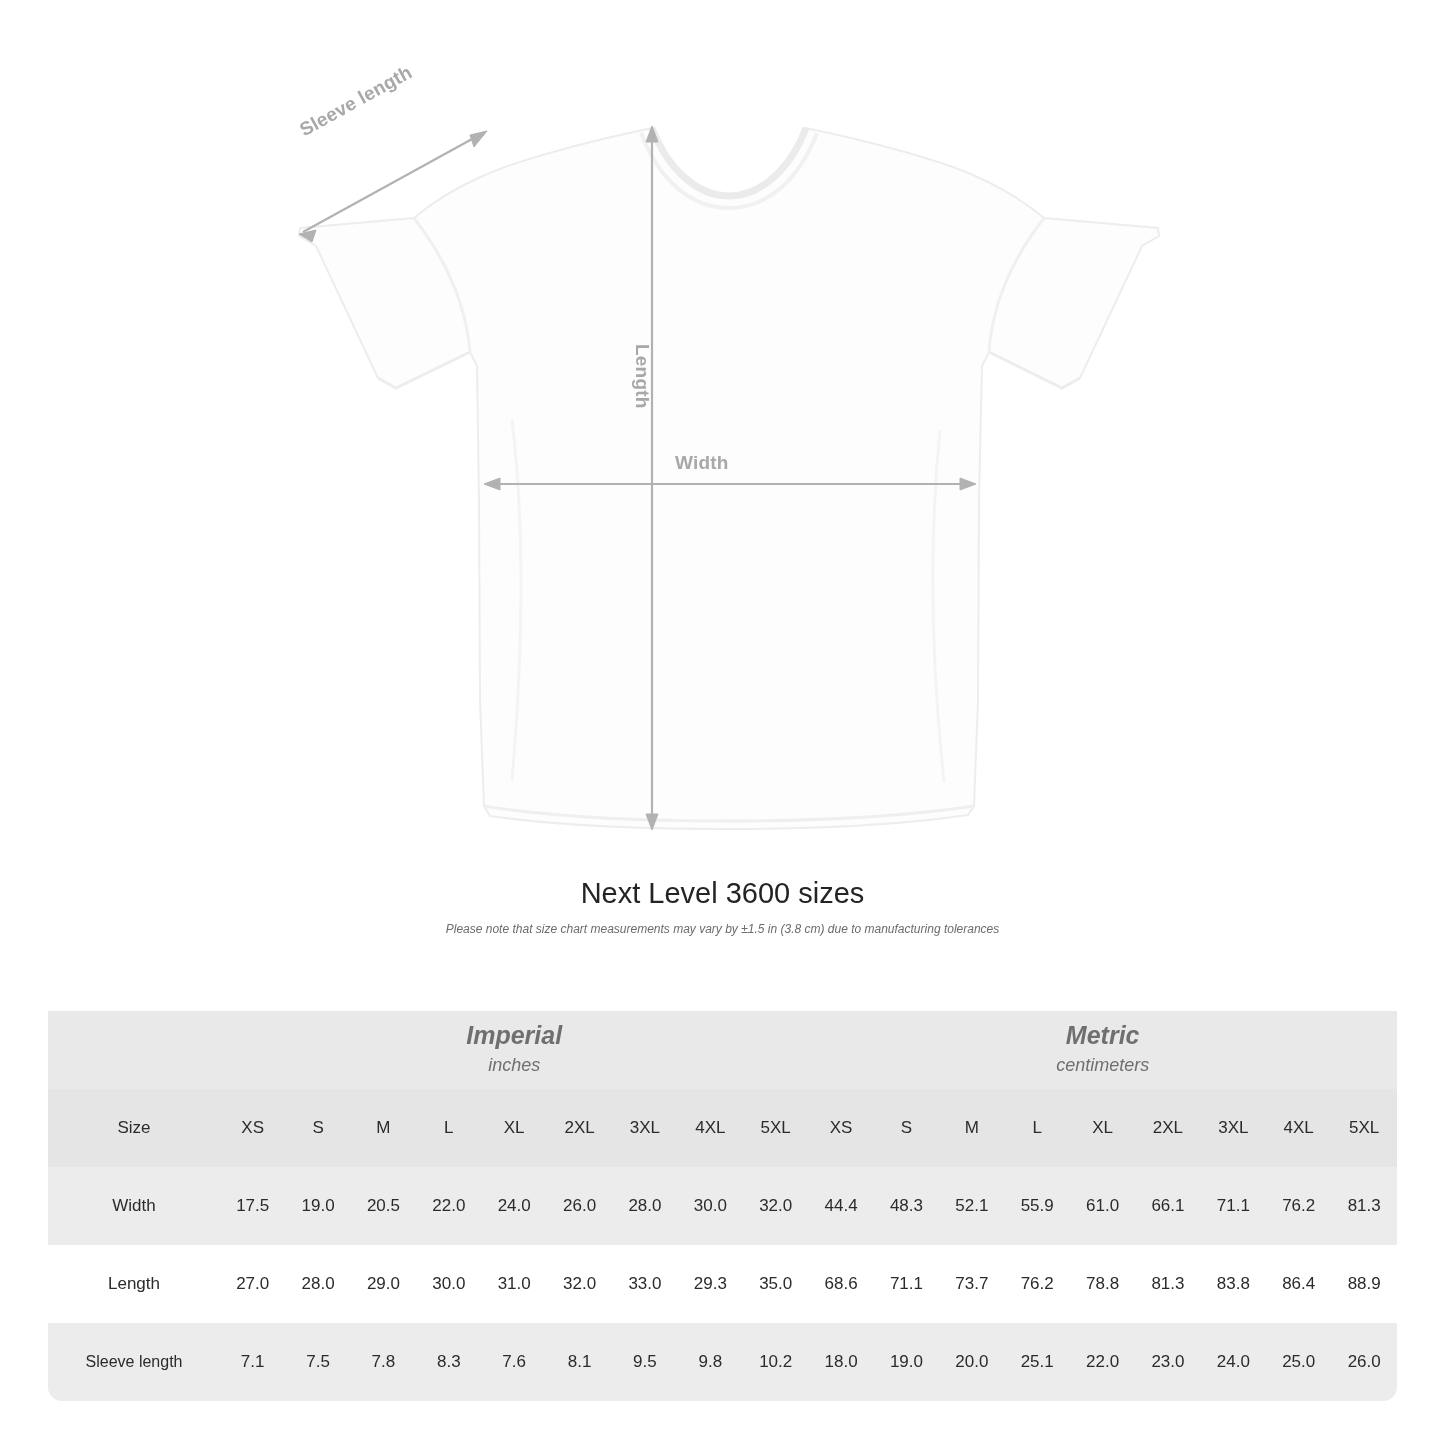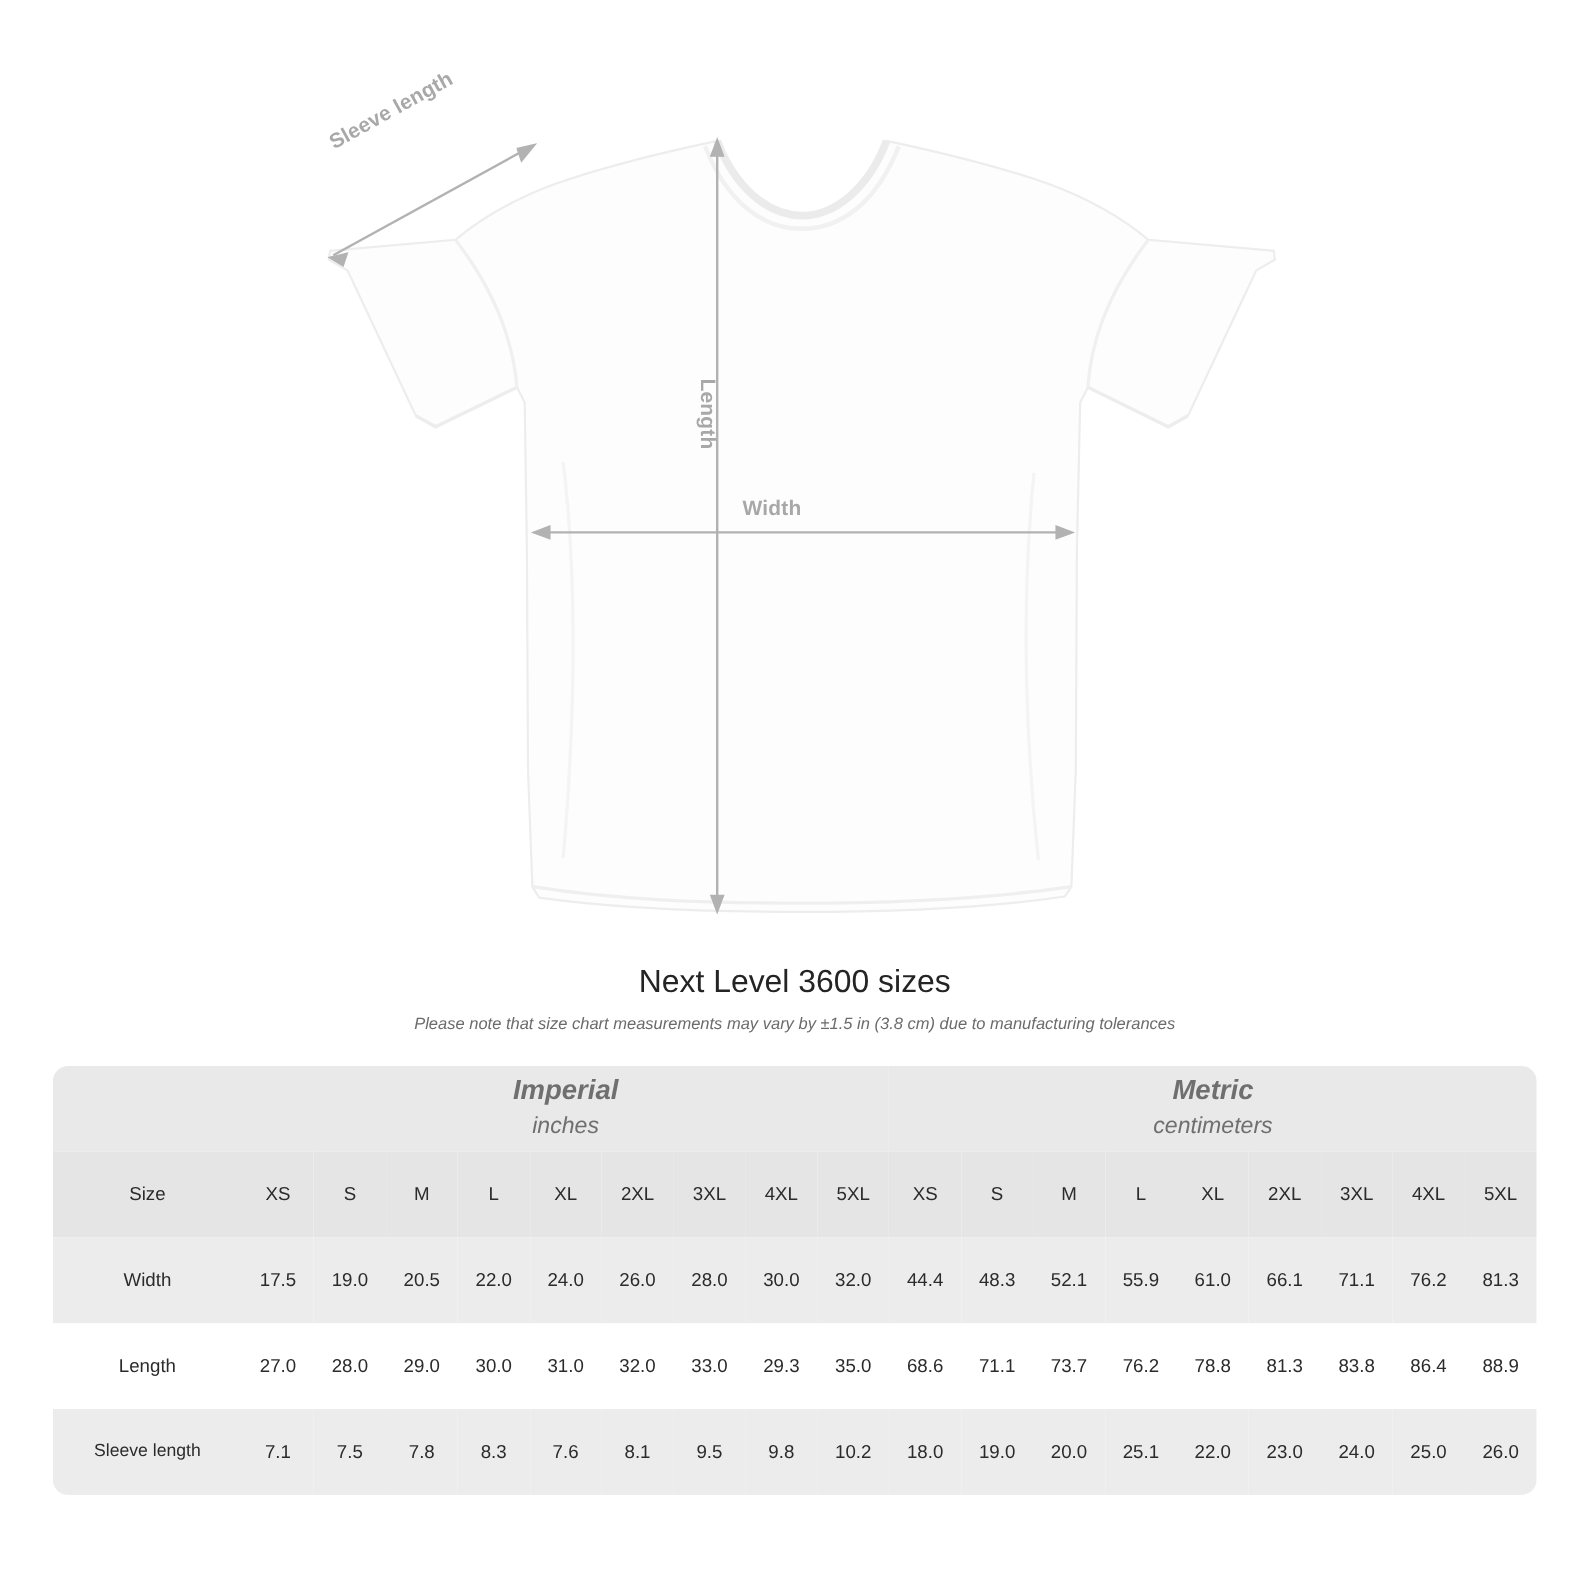--- a/index.html
+++ b/index.html
@@ -49,36 +49,37 @@
   
   .title-block { text-align: center; margin-top: 22px; }
   .chart-title {
     font-size: 29px;
     font-weight: normal;
     color: #242424;
     margin: 0;
   }
   .chart-note {
     margin: 12px 0 0 0;
-    font-size: 15px;
+    font-size: 12px;
     font-style: italic;
     color: #6b6b6b;
   }
 
   
   .table-wrap {
     margin: 30px 48px 0 48px;
     width: 1349px;
     border-radius: 14px;
     overflow: hidden;
   }
   table.size-table {
     border-collapse: collapse;
     width: 100%;
     table-layout: fixed;
+    margin-top: 45px;
   }
   table.size-table td, table.size-table th {
     text-align: center;
     font-size: 17px;
     color: #2b2b2b;
     padding: 0;
     height: 78px;
     vertical-align: middle;
     font-weight: normal;
   }
@@ -92,21 +93,21 @@
     padding-bottom: 4px;
   }
   .sys-name {
     font-size: 25px;
     font-weight: bold;
     font-style: italic;
     color: #6f6f6f;
     line-height: 1.25;
   }
   .sys-unit {
-    font-size: 21px;
+    font-size: 18px;
     color: #6f6f6f;
     font-style: italic;
     line-height: 1.6;
   }
 
   .head-row td {
     background: #e5e5e5;
     font-weight: bold;
     font-size: 17px;
     color: #2b2b2b;

